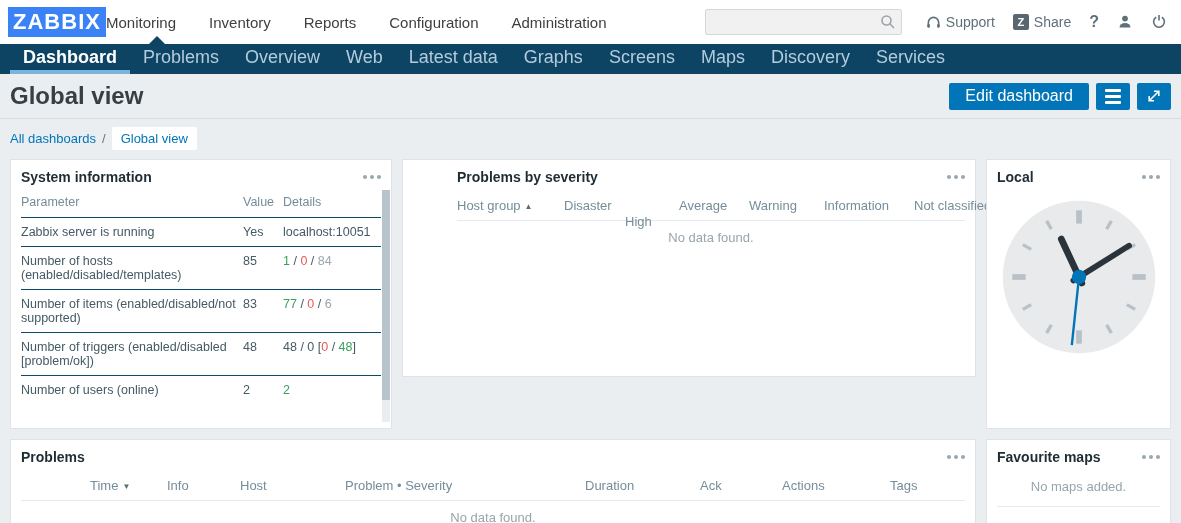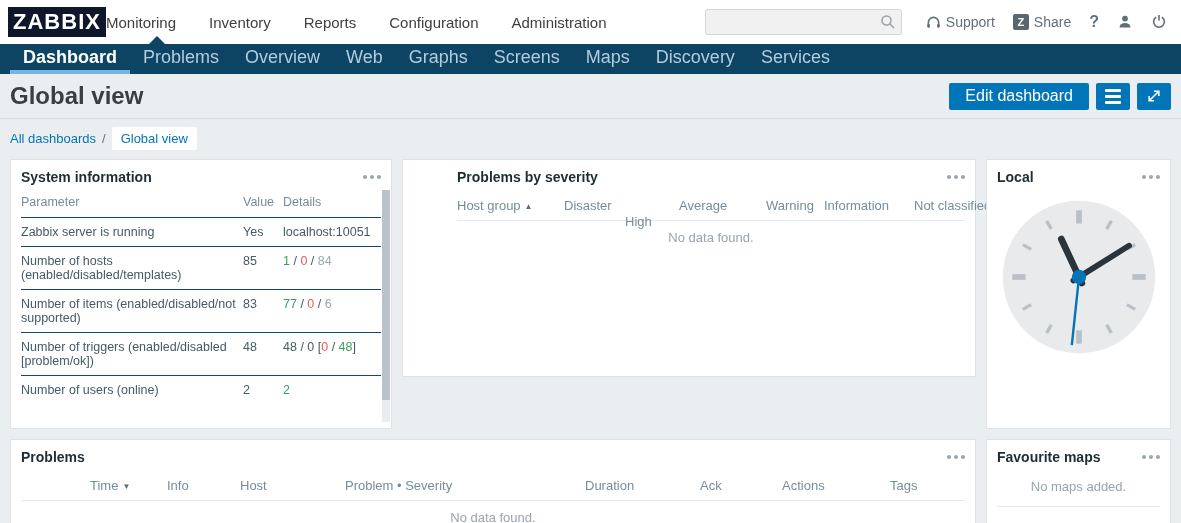--- a/index.html
+++ b/index.html
@@ -1,21 +1,21 @@
 <!DOCTYPE html>
 <html><head>
 <meta charset="utf-8">
 <style>
   * { margin:0; padding:0; box-sizing:border-box; }
   html,body { width:1181px; height:523px; overflow:hidden; }
   body { font-family:"Liberation Sans", sans-serif; background:#ebeef0; color:#2e3a42; }
 
   
   .top-header { position:relative; height:44px; background:#fff; display:flex; align-items:center; }
-  .logo { margin-left:8px; width:98px; height:30px; background:#0f172a; color:#fff;
+  .logo { margin-left:8px; width:98px; height:30px; background:#3b82f6; color:#fff;
           font-weight:bold; font-size:22px; letter-spacing:1px; display:flex;
           align-items:center; justify-content:center; }
   .top-menu { display:flex; gap:33px; }
   .menu-item { font-size:15px; color:#3f3f3f; cursor:pointer; }
   .menu-caret { position:absolute; left:149px; top:36px; width:0; height:0;
                 border-left:8px solid transparent; border-right:8px solid transparent;
                 border-bottom:8px solid #0d4464; }
   .header-right { margin-left:auto; display:flex; align-items:center; margin-right:14px; gap:18px; }
   .search-box { position:relative; width:197px; height:26px; margin-right:6px; }
   .search-box input { width:100%; height:100%; background:#f1f1f1; border:1px solid #d4d8da;
@@ -132,20 +132,21 @@
       <line x1="8" y1="1" x2="8" y2="6.5" stroke="#60707a" stroke-width="1.6"></line>
     </svg>
   </div>
 </div>
 
 <div class="subnav">
     <span class="subnav-item active">Dashboard</span>
     <span class="subnav-item">Problems</span>
     <span class="subnav-item">Overview</span>
     <span class="subnav-item">Web</span>
+    <span class="subnav-item">Latest data</span>
     <span class="subnav-item">Graphs</span>
     <span class="subnav-item">Screens</span>
     <span class="subnav-item">Maps</span>
     <span class="subnav-item">Discovery</span>
     <span class="subnav-item">Services</span>
   </div>
 
 <div class="title-bar">
   <h1 class="page-title">Global view</h1>
   <div class="title-actions">
@@ -231,21 +232,21 @@
             <i></i>
             <i></i>
             <i></i>
           </span>
       </div>
       <div class="cols-row">
           <span class="col-label" style="left: 0px;">Host group<span class="sort-arrow">▲</span></span>
           <span class="col-label" style="left: 107px;">Disaster</span>
           <span class="col-label" style="left: 168px; margin-top: 16px;">High</span>
           <span class="col-label" style="left: 222px;">Average</span>
-          <span class="col-label" style="left: 309px;">Warning</span>
+          <span class="col-label" style="left: 292px;">Warning</span>
           <span class="col-label" style="left: 367px;">Information</span>
           <span class="col-label" style="left: 457px;">Not classified</span>
         </div>
       <div class="no-data">No data found.</div>
     </div>
 
     <div class="widget w-clock">
       <div class="widget-head">
         <span class="widget-title">Local</span>
         <span class="dots">

